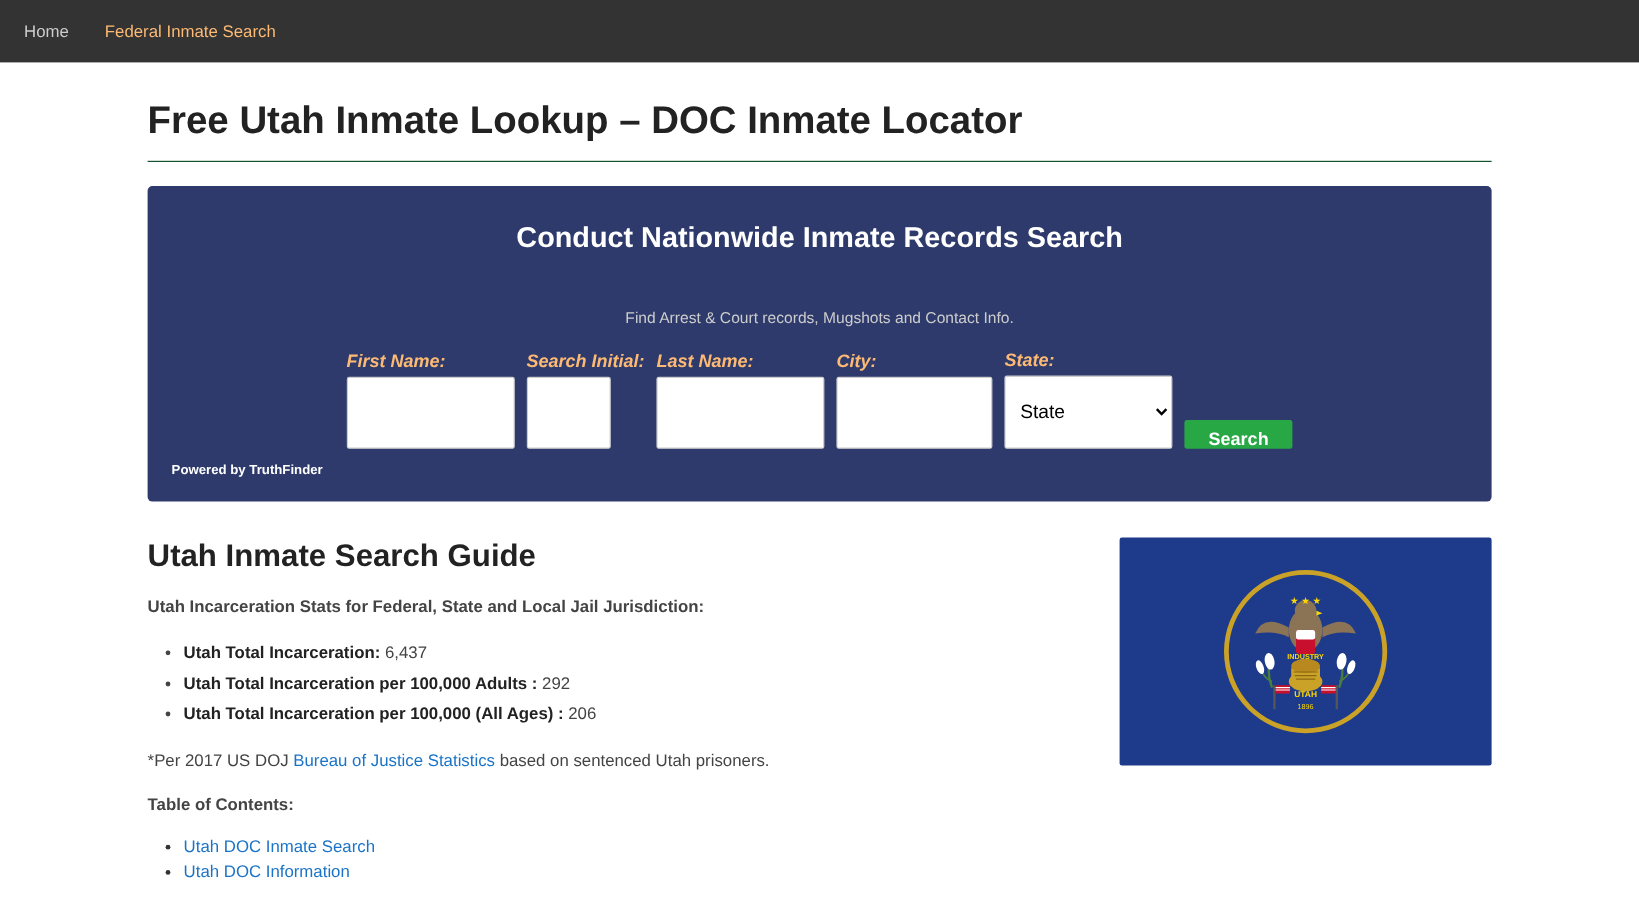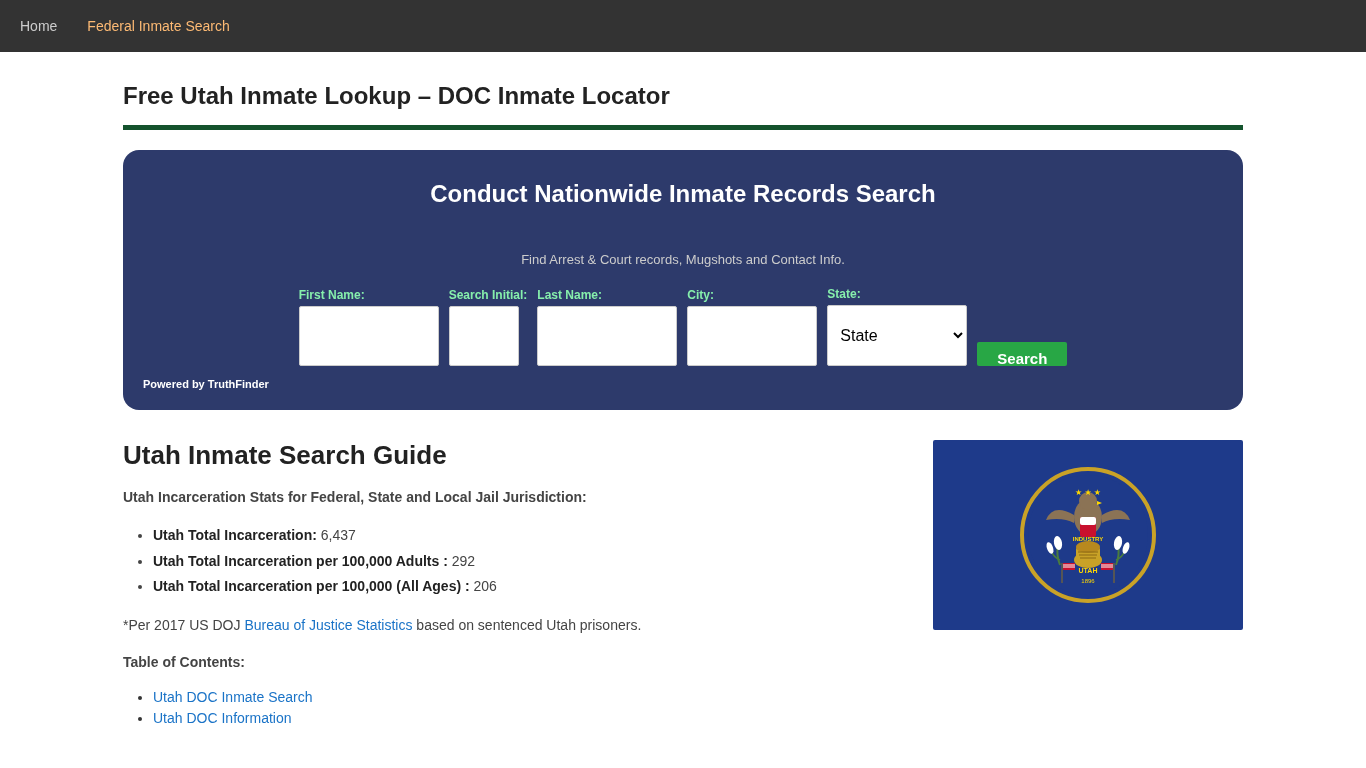--- a/index.html
+++ b/index.html
@@ -23,32 +23,32 @@
     nav a.active { color: #fdba74; }
 
     
     .container {
       max-width: 1160px;
       margin: 0 auto;
       padding: 30px 20px;
     }
 
     h1.page-title {
-      font-size: 24px;
+      font-size: 32px;
       font-weight: bold;
       color: #222;
       margin-bottom: 20px;
-      border-bottom: 5px solid #14532d;
+      border-bottom: 1px solid #14532d;
       padding-bottom: 15px;
     }
 
     
     .search-widget {
       background: #2d3a6b;
-      border-radius: 16px;
+      border-radius: 4px;
       padding: 30px 20px 20px;
       margin-bottom: 30px;
       text-align: center;
     }
     .search-widget h2 {
       color: #fff;
       font-size: 24px;
       font-weight: bold;
       margin-bottom: 8px;
     }
@@ -65,23 +65,24 @@
       gap: 10px;
       flex-wrap: wrap;
     }
     .field-group {
       display: flex;
       flex-direction: column;
       align-items: flex-start;
       gap: 4px;
     }
     .field-group label {
-      color: #86efac;
-      font-size: 12px;
-      font-weight: bold;
+      color: #fdba74;
+      font-size: 15px;
+      font-weight: bold;
+      font-style: italic;
     }
     .field-group input,
     .field-group select {
       padding: 20px 8px;
       font-size: 16px;
       border: 1px solid #ccc;
       border-radius: 2px;
       background: #fff;
     }
     .field-group.first-name input { width: 140px; }

